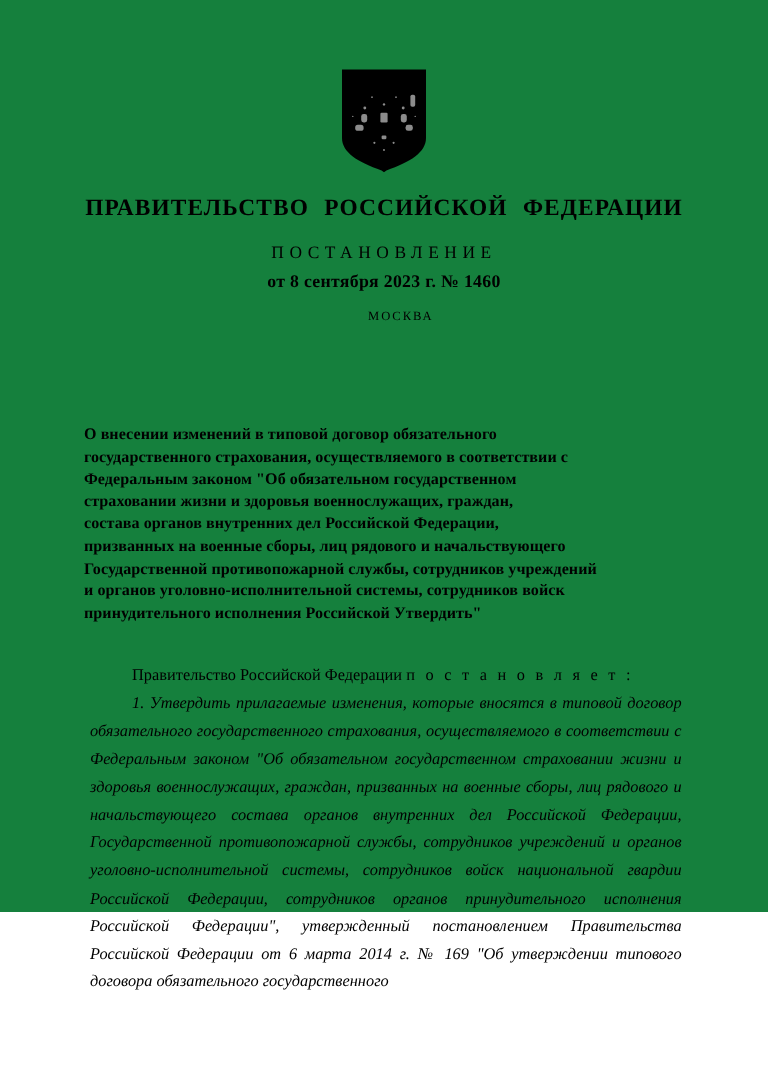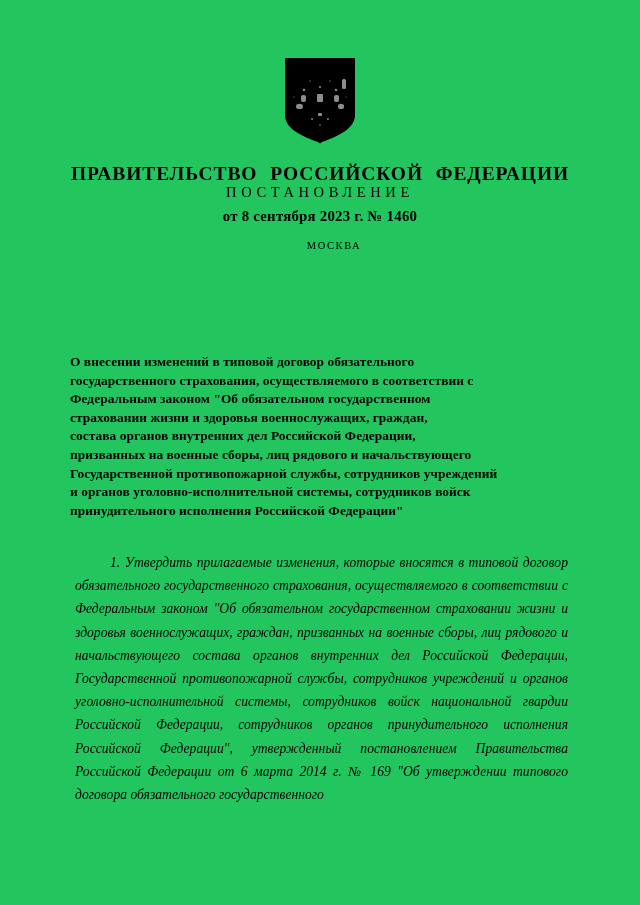--- a/index.html
+++ b/index.html
@@ -12,23 +12,23 @@
     height: 905px;
     position: relative;
     overflow: hidden;
     font-family: "Liberation Serif", "DejaVu Serif", serif;
     color: #000000;
     -webkit-font-smoothing: antialiased;
   }
 
   .page {
     width: 640px;
-    height: 905px;
+    height: 760px;
     position: relative;
-    background: #22c55e;
+    background: #15803d;
     box-sizing: border-box;
   }
 
   
   .emblem-wrap {
     position: absolute;
     top: 57px;
     left: 0;
     width: 640px;
     height: 88px;
@@ -52,20 +52,21 @@
   }
   .gov-title {
     font-size: 19.5px;
     font-weight: bold;
     letter-spacing: 0.9px;
     word-spacing: 7px;
     line-height: 1.15;
     white-space: nowrap;
   }
   .doc-kind {
+    margin-top: 19px;
     font-size: 14.5px;
     font-weight: normal;
     letter-spacing: 4.6px;
     word-spacing: 2px;
     line-height: 1.1;
   }
   .doc-date {
     margin-top: 7px;
     font-size: 14.8px;
     font-weight: bold;
@@ -167,20 +168,21 @@
 
   <div class="subject-title">
     <span class="tline">О внесении изменений в типовой договор обязательного</span>
     <span class="tline">государственного страхования, осуществляемого в соответствии с</span>
     <span class="tline">Федеральным законом "Об обязательном государственном</span>
     <span class="tline">страховании жизни и здоровья военнослужащих, граждан,</span>
     <span class="tline">состава органов внутренних дел Российской Федерации,</span>
     <span class="tline">призванных на военные сборы, лиц рядового и начальствующего</span>
     <span class="tline">Государственной противопожарной службы, сотрудников учреждений</span>
     <span class="tline">и органов уголовно-исполнительной системы, сотрудников войск</span>
-    <span class="tline">принудительного исполнения Российской Федерации"</span>
+    <span class="tline">принудительного исполнения Российской Утвердить"</span>
   </div>
 
   <div class="body-text">
+    <p><span>Правительство Российской Федерации </span><span class="sparse">п о с т а н о в л я е т :</span></p>
     <p class="spaced just-block">1. Утвердить прилагаемые изменения, которые вносятся в типовой договор обязательного государственного страхования, осуществляемого в соответствии с Федеральным законом "Об обязательном государственном страховании жизни и здоровья военнослужащих, граждан, призванных на военные сборы, лиц рядового и начальствующего состава органов внутренних дел Российской Федерации, Государственной противопожарной службы, сотрудников учреждений и органов уголовно-исполнительной системы, сотрудников войск национальной гвардии Российской Федерации, сотрудников органов принудительного исполнения Российской Федерации", утвержденный постановлением Правительства Российской Федерации от 6 марта 2014 г. № 169 "Об утверждении типового договора обязательного государственного</p>
   </div>
 
 </div>
 
 </body></html>

